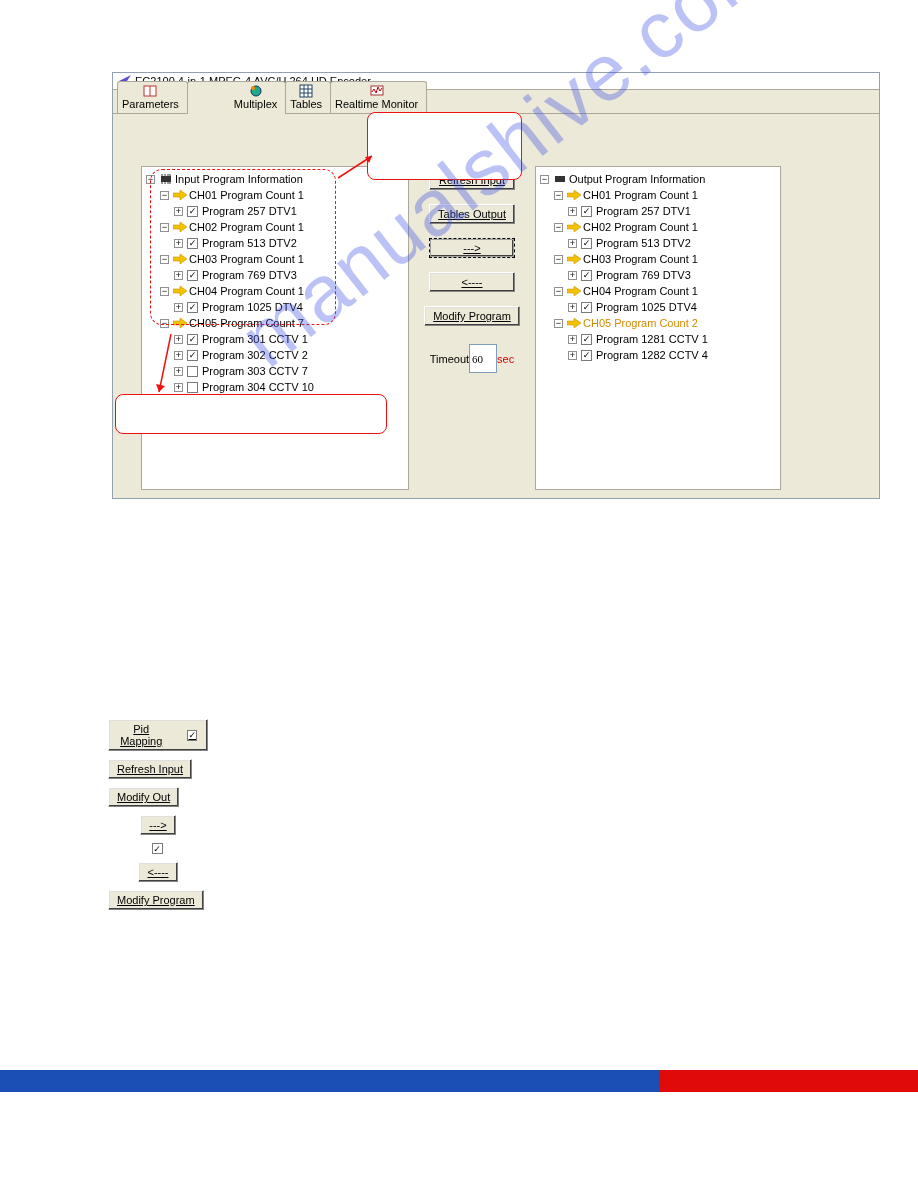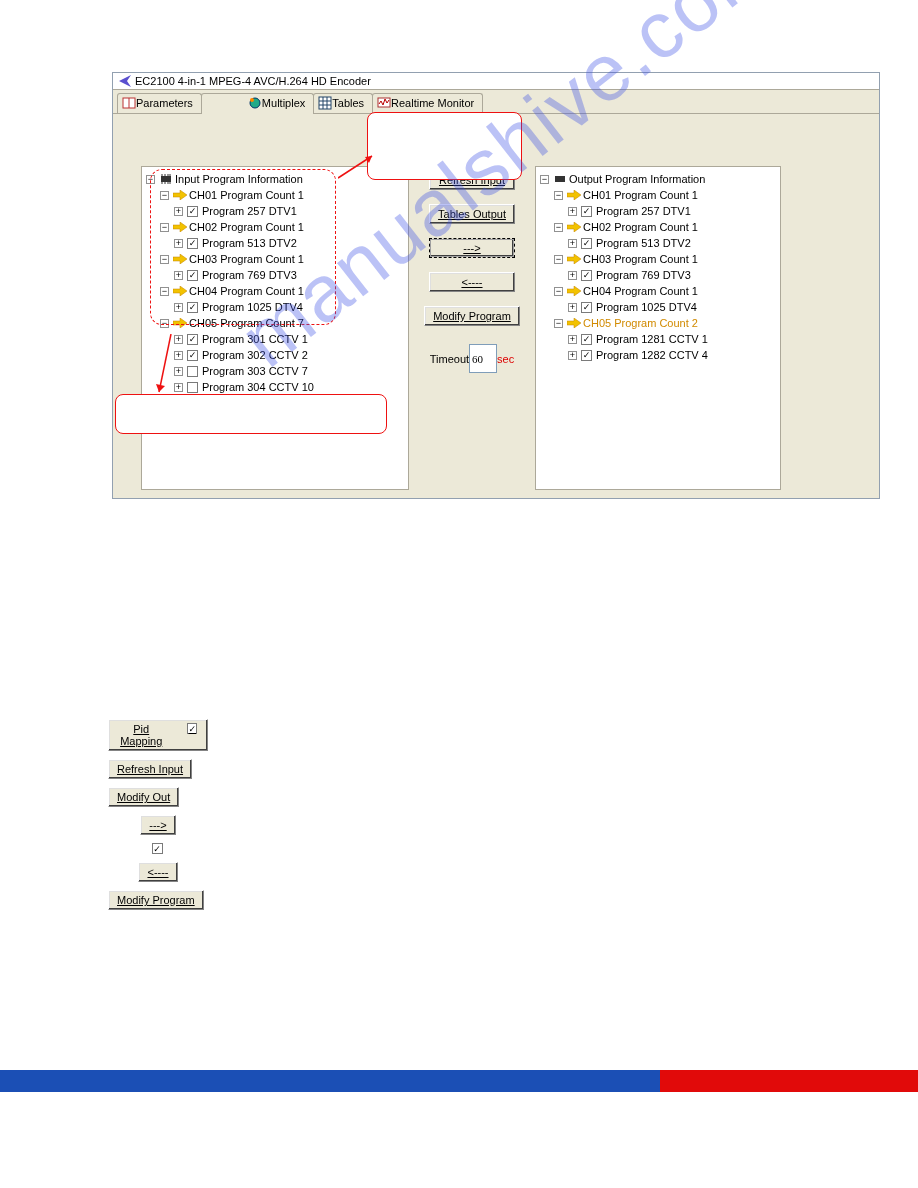--- a/index.html
+++ b/index.html
@@ -45,20 +45,21 @@
     border-bottom: none;
     border-top-left-radius: 3px;
     border-top-right-radius: 3px;
     background: #ece9d8;
     padding: 2px 8px 3px 4px;
     display: flex;
     align-items: center;
     gap: 0;
     margin-right: -1px;
     position: relative;
+    flex-direction: column;
   }
   .tab.active { background: #ece9d8; z-index: 2; margin-bottom: -1px; padding-bottom: 4px; padding-left: 46px; }
   .tab .ticon { width: 14px; height: 14px; display: inline-flex; }
   .workarea {
     display: flex;
     padding: 8px;
     gap: 8px;
     background: #ece9d8;
     position: relative;
     min-height: 380px;
@@ -142,21 +143,21 @@
     white-space: nowrap;
   }
   
   .demo-strip {
     margin: 220px 0 0 108px;
     width: 100px;
     display: flex; flex-direction: column; gap: 8px;
     align-items: flex-start;
   }
   .demo-strip .win-btn { min-width: auto; }
-  .demo-strip .pid { display: inline-flex; align-items: flex-start; gap: 22px;}
+  .demo-strip .pid { display: inline-flex; align-items: center; gap: 22px;}
   .demo-strip .center { align-self: center; }
   .footer-bar {
     position: relative;
     margin-top: 160px;
     height: 22px;
     display: flex;
   }
   .footer-bar .fleft { background: #1b4fb5; width: 660px; height: 100%; }
   .footer-bar .fright { background: #e10a0a; flex: 1; height: 100%; }
   .tree-pane.left-offset { margin-top: 44px; margin-left: 20px; }

